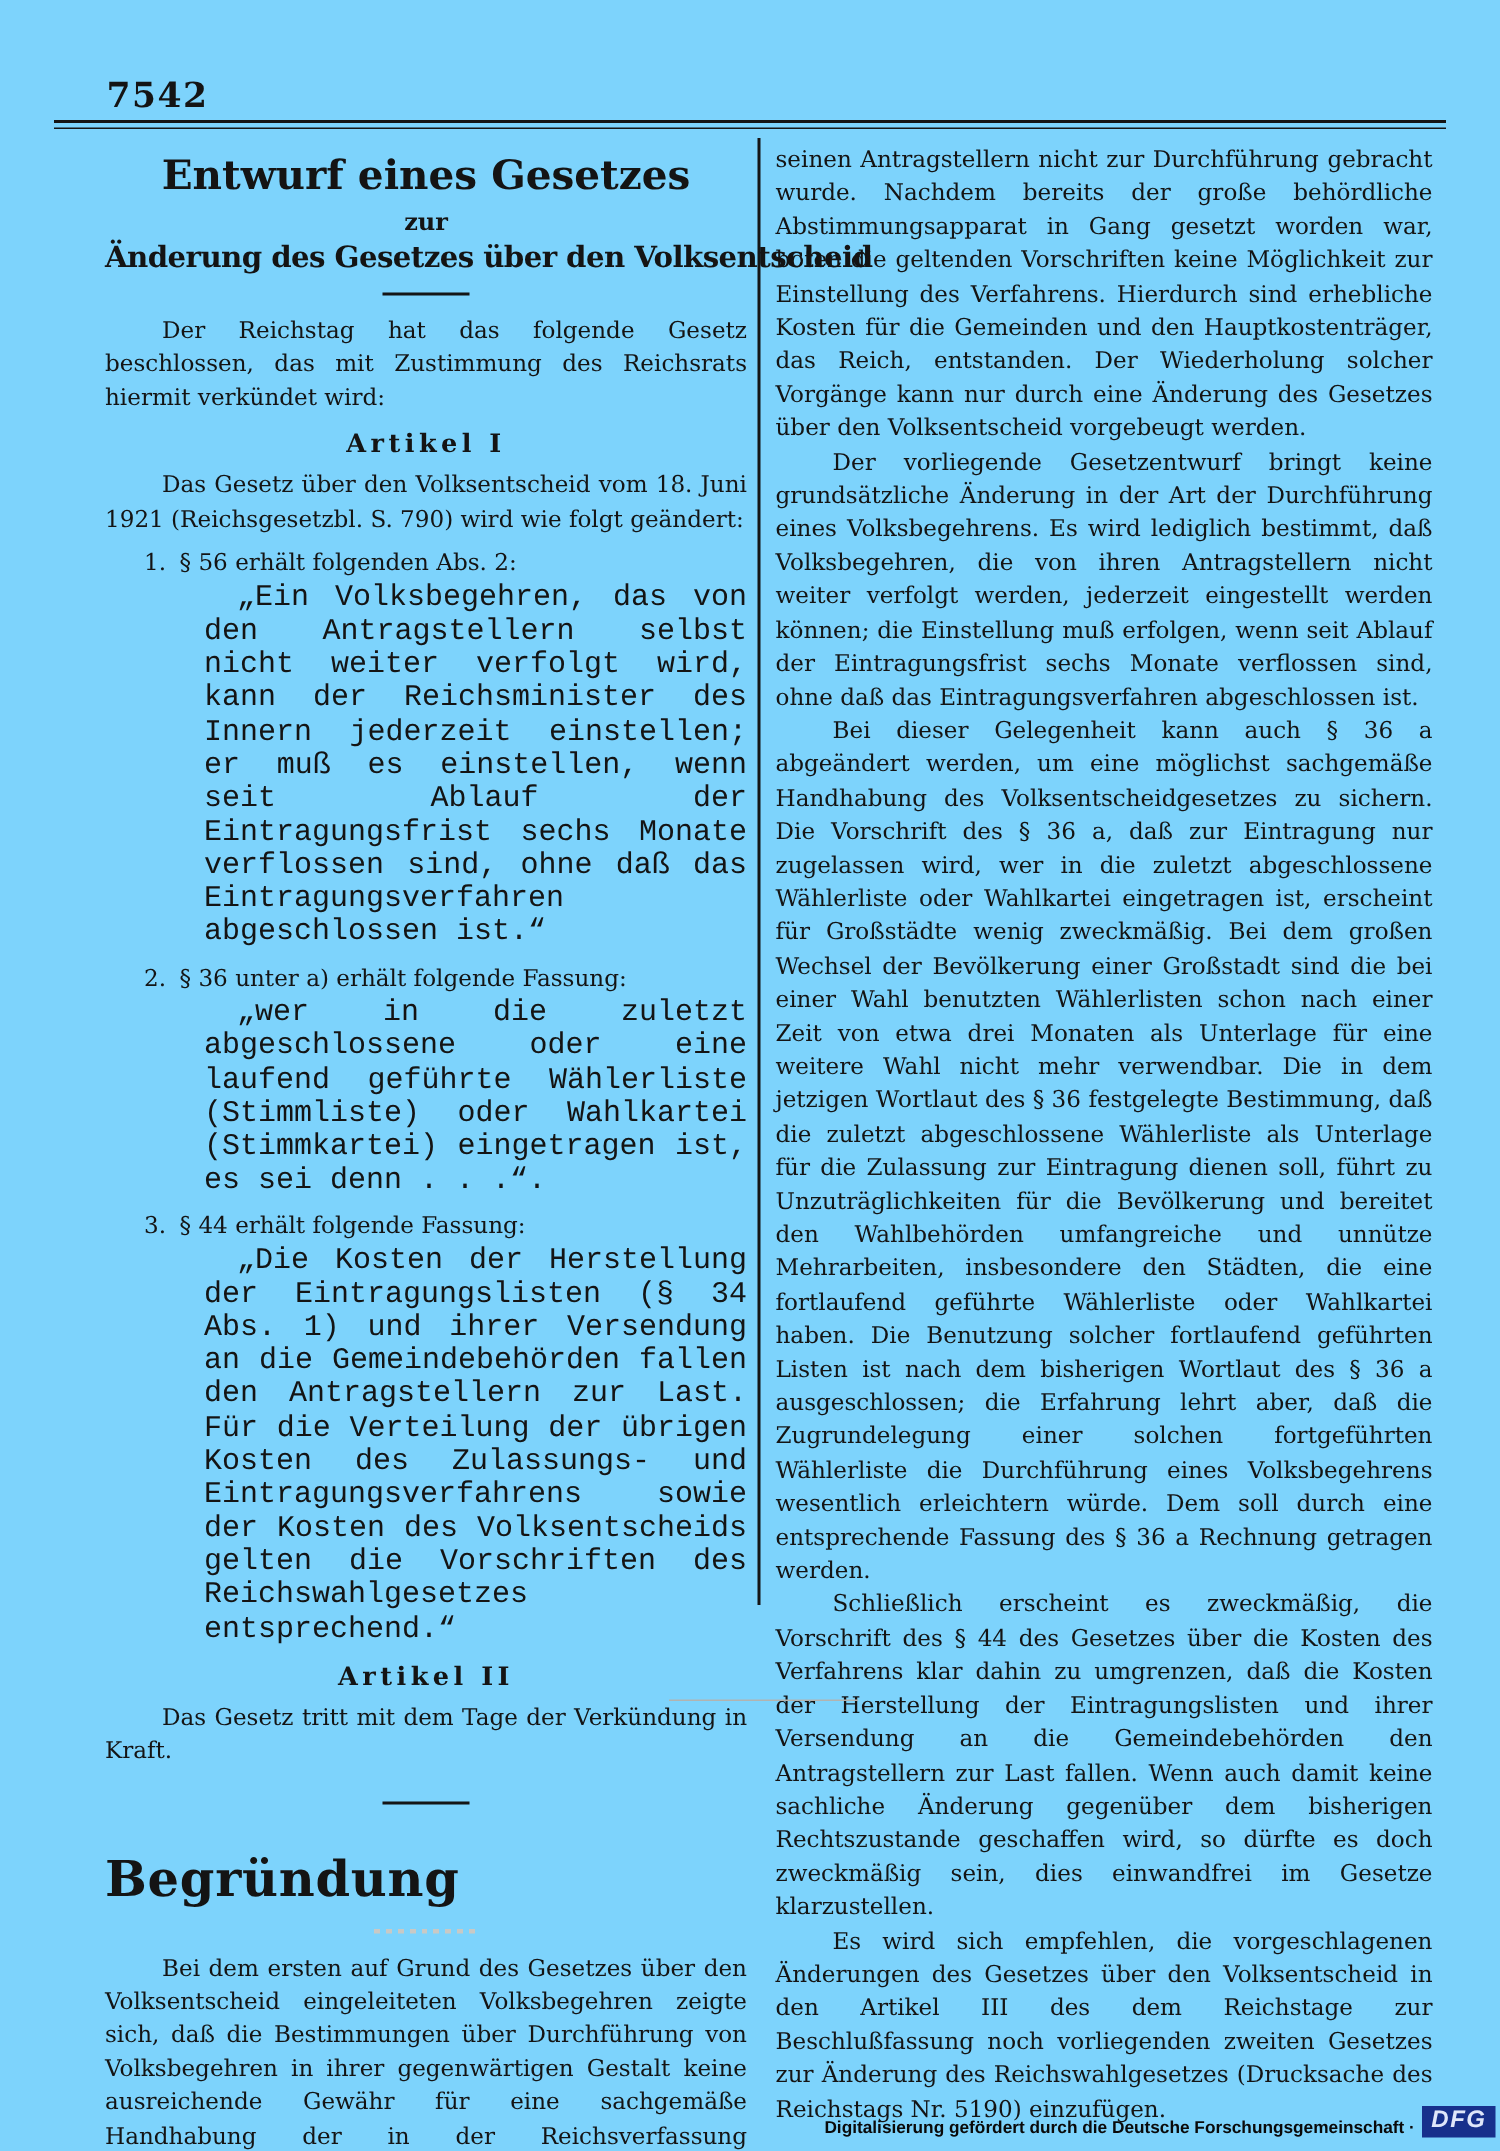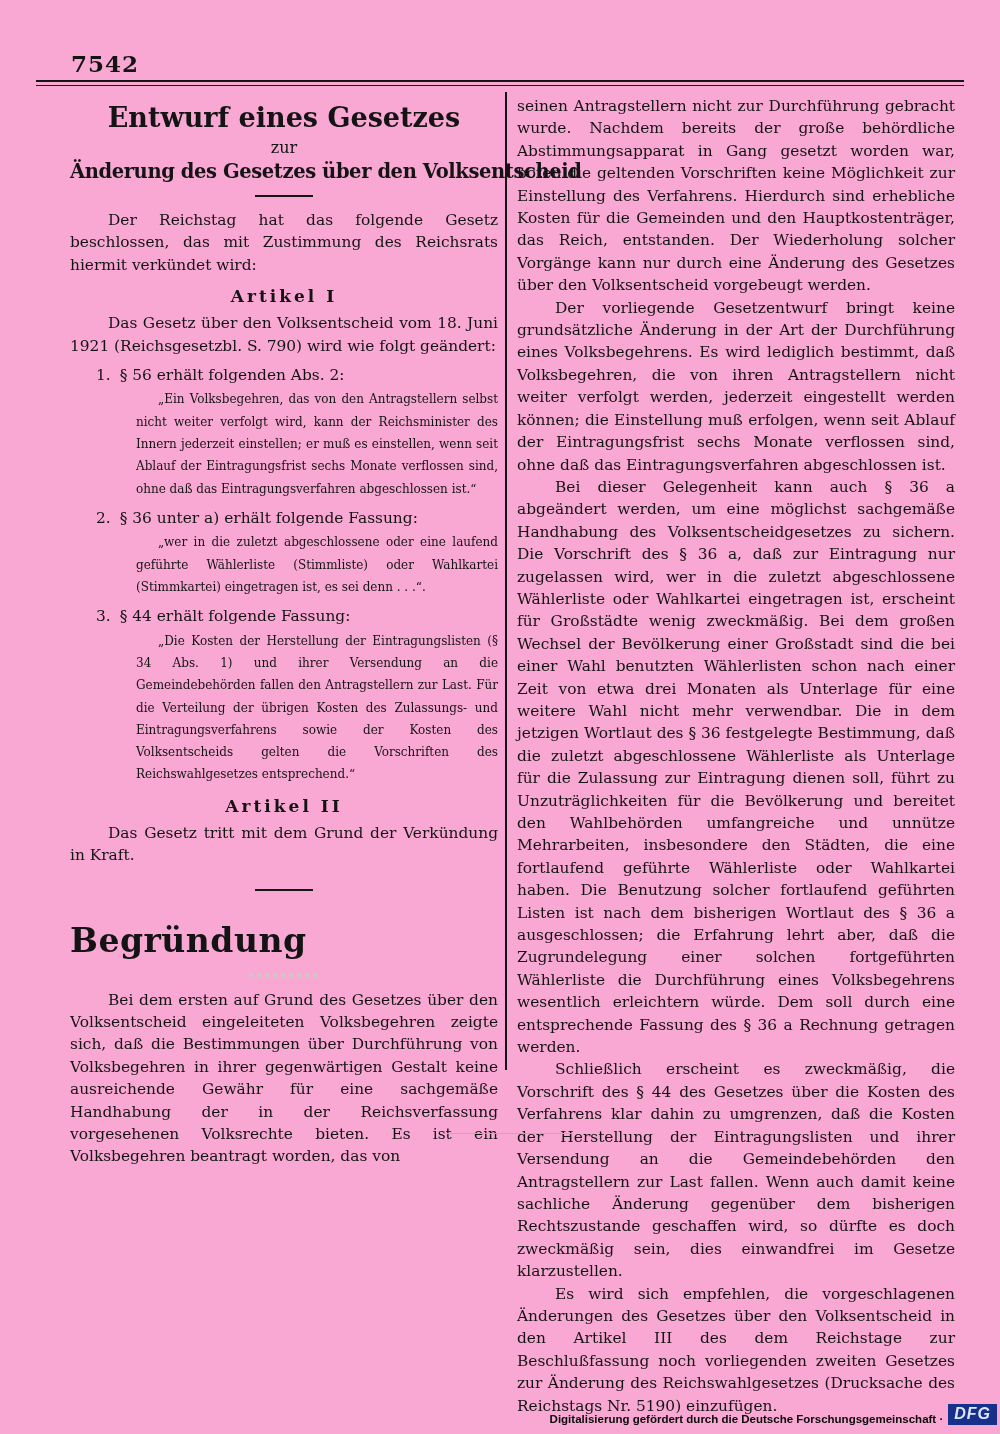--- a/index.html
+++ b/index.html
@@ -1,21 +1,21 @@
 <!DOCTYPE html>
 <html lang="de"><head>
 <meta charset="utf-8">
 <style>
   html,body{margin:0;padding:0;}
   body{background:#e9e9e7;}
   .page{
     position:relative;
     width:1000px;height:1434px;
     margin:0 auto;
-    background:#f9a8d4;
+    background:#7dd3fc;
     font-family:"DejaVu Serif", serif;
     color:#141414;
     overflow:hidden;
   }
   
   .page-number{
     position:absolute;left:71px;top:50px;
     font-size:23px;font-weight:bold;letter-spacing:1px;
   }
   .header-title{
@@ -51,21 +51,21 @@
   }
   p.indent{text-indent:38px;}
   .law-title{
     margin:8px 0 2px 0;
     text-align:center;
     font-size:27px;font-weight:bold;
   }
   .law-zur{
     margin:5px 0 1px 0;
     text-align:center;
-    font-size:16px;font-weight:normal;
+    font-size:16px;font-weight:bold;
   }
   .law-subtitle{
     margin:3px 0 0 0;
     text-align:center;
     font-size:19.5px;font-weight:bold;
     letter-spacing:-0.4px;
     white-space:nowrap;
   }
   .dash-divider{
     width:58px;height:2px;background:#151515;
@@ -79,24 +79,25 @@
     letter-spacing:3px;
   }
   .item-head{
     margin:7px 0 2px 0;
     padding-left:26px;
     text-align:left;
   }
   .item-number{margin-right:9px;}
   blockquote{
     margin:1px 0 4px 66px;
-    font-size:12px;
+    font-size:20px;
     line-height:22.3px;
     text-align:justify;
     text-indent:22px;
+    font-family:Liberation Mono, monospace;
   }
   .begruendung-heading{
     margin:30px 0 0 0;
     font-size:33px;font-weight:bold;
     letter-spacing:0.5px;
   }
   .begruendung-mark{
     width:70px;height:3px;margin:14px auto 12px auto;
     background:repeating-linear-gradient(90deg,#c9c9c5 0 4px,transparent 4px 8px);
   }
@@ -147,21 +148,21 @@
     <p class="item-head"><span class="item-number">1.</span><span>§ 56 erhält folgenden Abs. 2:</span></p>
     <blockquote>„Ein Volksbegehren, das von den Antragstellern selbst nicht weiter verfolgt wird, kann der Reichsminister des Innern jederzeit einstellen; er muß es einstellen, wenn seit Ablauf der Eintragungsfrist sechs Monate verflossen sind, ohne daß das Eintragungsverfahren abgeschlossen ist.“</blockquote>
 
     <p class="item-head"><span class="item-number">2.</span><span>§ 36 unter a) erhält folgende Fassung:</span></p>
     <blockquote>„wer in die zuletzt abgeschlossene oder eine laufend geführte Wählerliste (Stimmliste) oder Wahlkartei (Stimmkartei) eingetragen ist, es sei denn . . .“.</blockquote>
 
     <p class="item-head"><span class="item-number">3.</span><span>§ 44 erhält folgende Fassung:</span></p>
     <blockquote>„Die Kosten der Herstellung der Eintragungslisten (§ 34 Abs. 1) und ihrer Versendung an die Gemeindebehörden fallen den Antragstellern zur Last. Für die Verteilung der übrigen Kosten des Zulassungs- und Eintragungsverfahrens sowie der Kosten des Volksentscheids gelten die Vorschriften des Reichswahlgesetzes entsprechend.“</blockquote>
 
     <div class="artikel-heading">Artikel II</div>
-    <p class="indent">Das Gesetz tritt mit dem Grund der Verkündung in Kraft.</p>
+    <p class="indent">Das Gesetz tritt mit dem Tage der Verkündung in Kraft.</p>
 
     <div class="dash-divider second"></div>
 
     <div class="begruendung-heading">Begründung</div>
     <div class="begruendung-mark"></div>
 
     <p class="indent">Bei dem ersten auf Grund des Gesetzes über den Volksentscheid eingeleiteten Volksbegehren zeigte sich, daß die Bestimmungen über Durchführung von Volksbegehren in ihrer gegenwärtigen Gestalt keine ausreichende Gewähr für eine sachgemäße Handhabung der in der Reichsverfassung vorgesehenen Volksrechte bieten. Es ist ein Volksbegehren beantragt worden, das von</p>
   </div>
 
   <div class="right-col">

